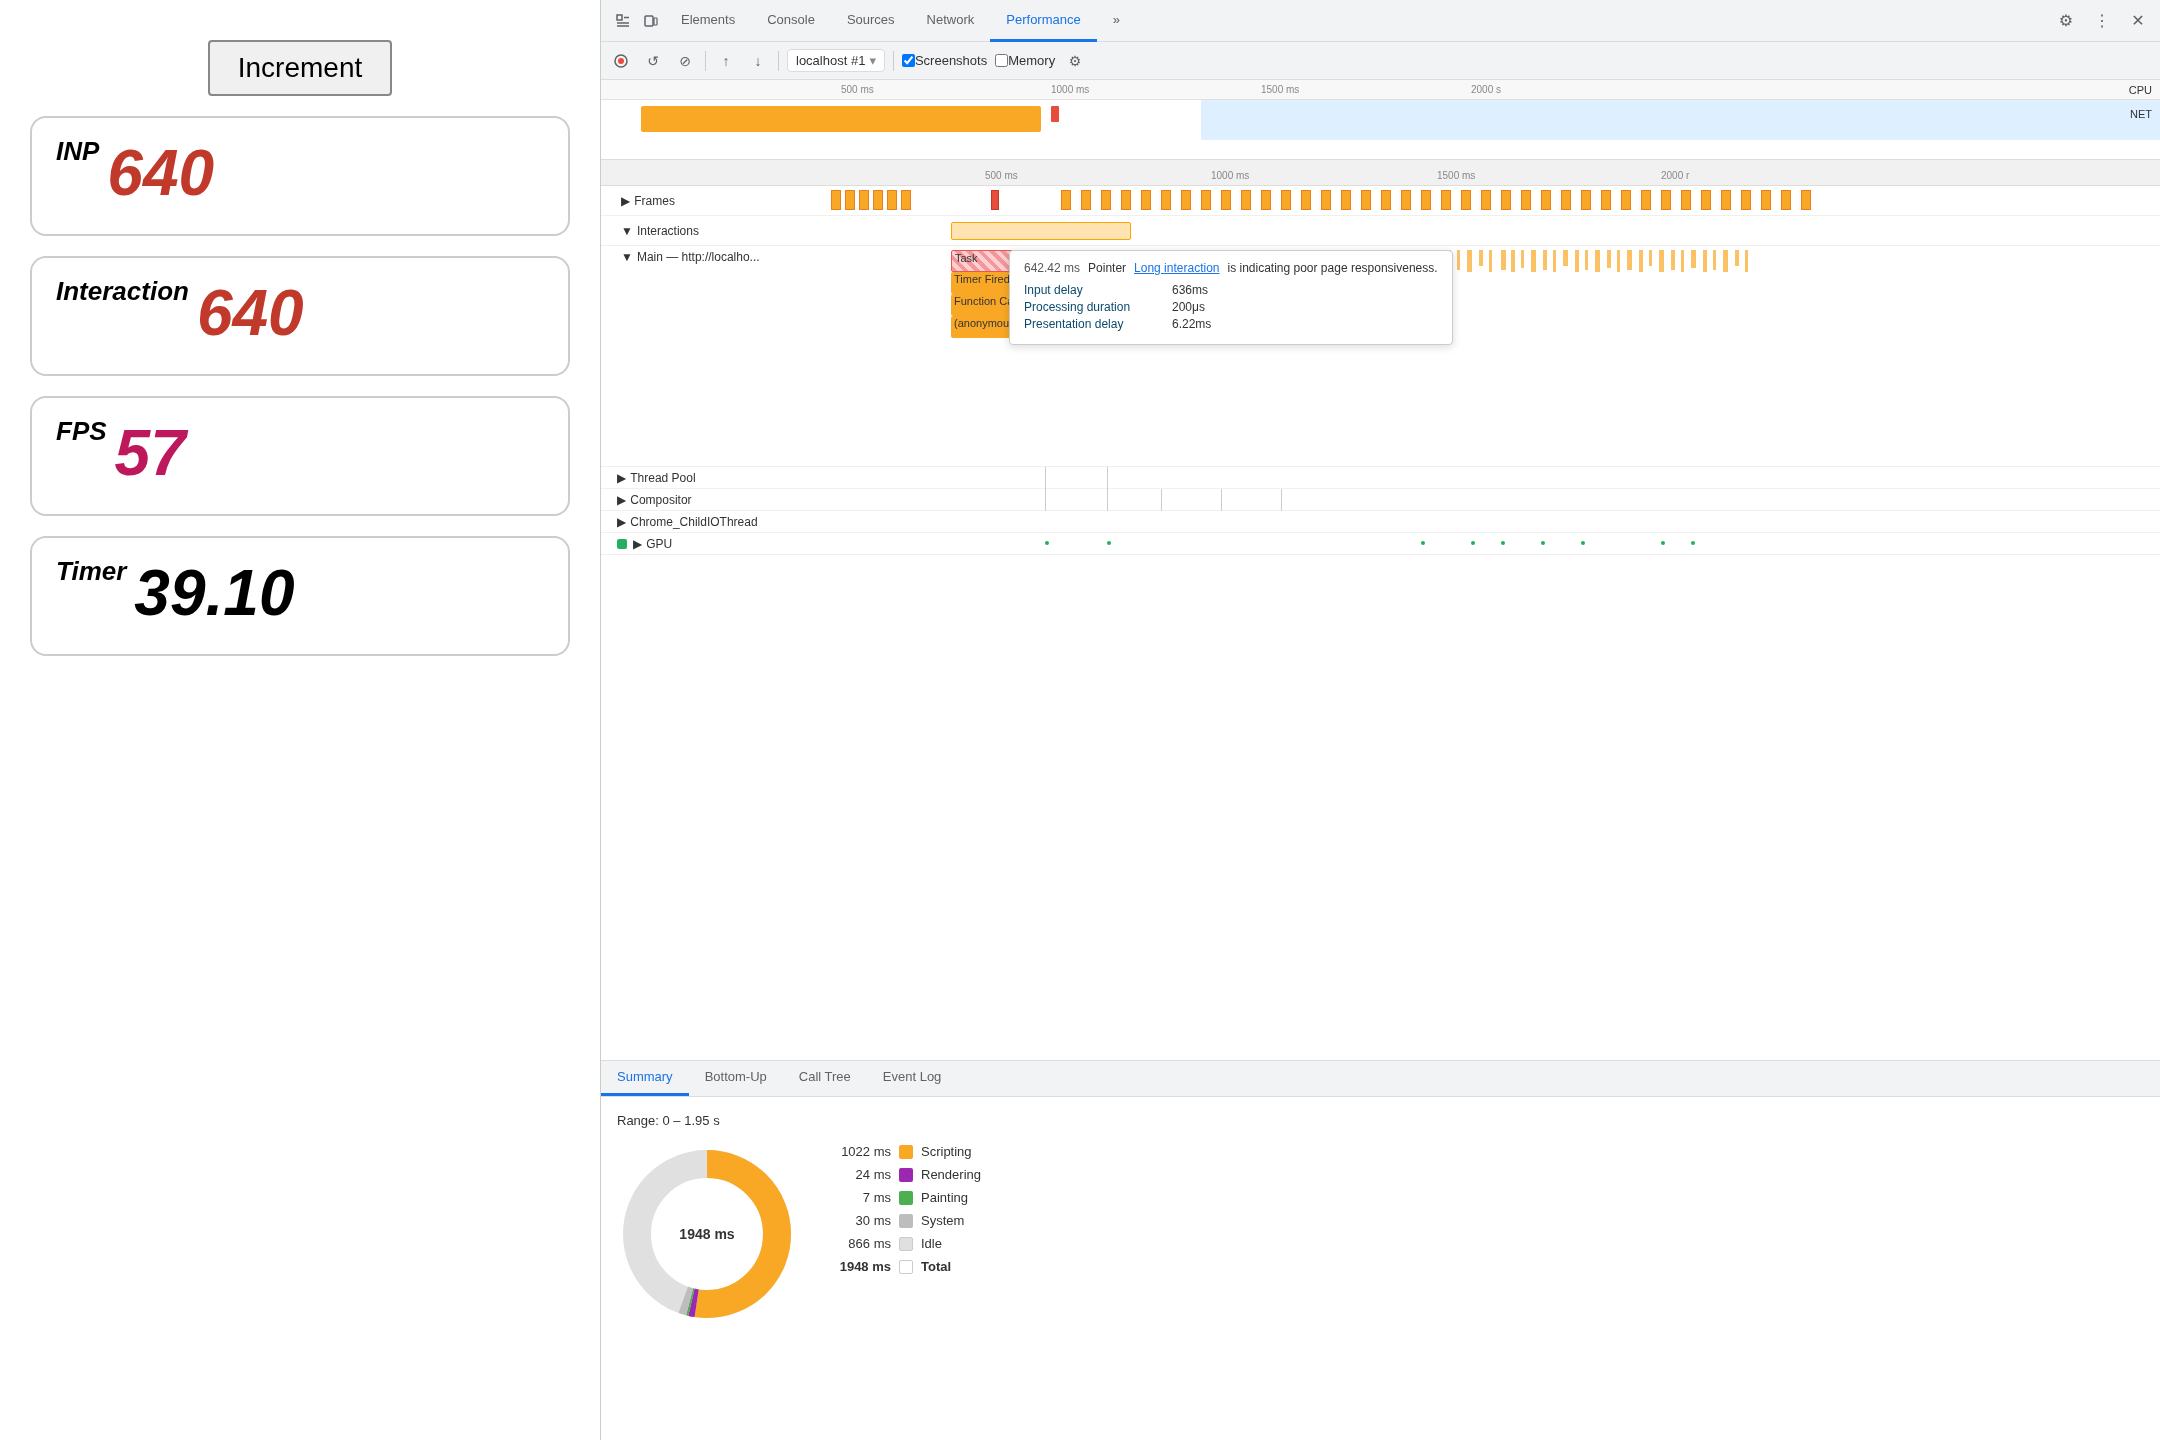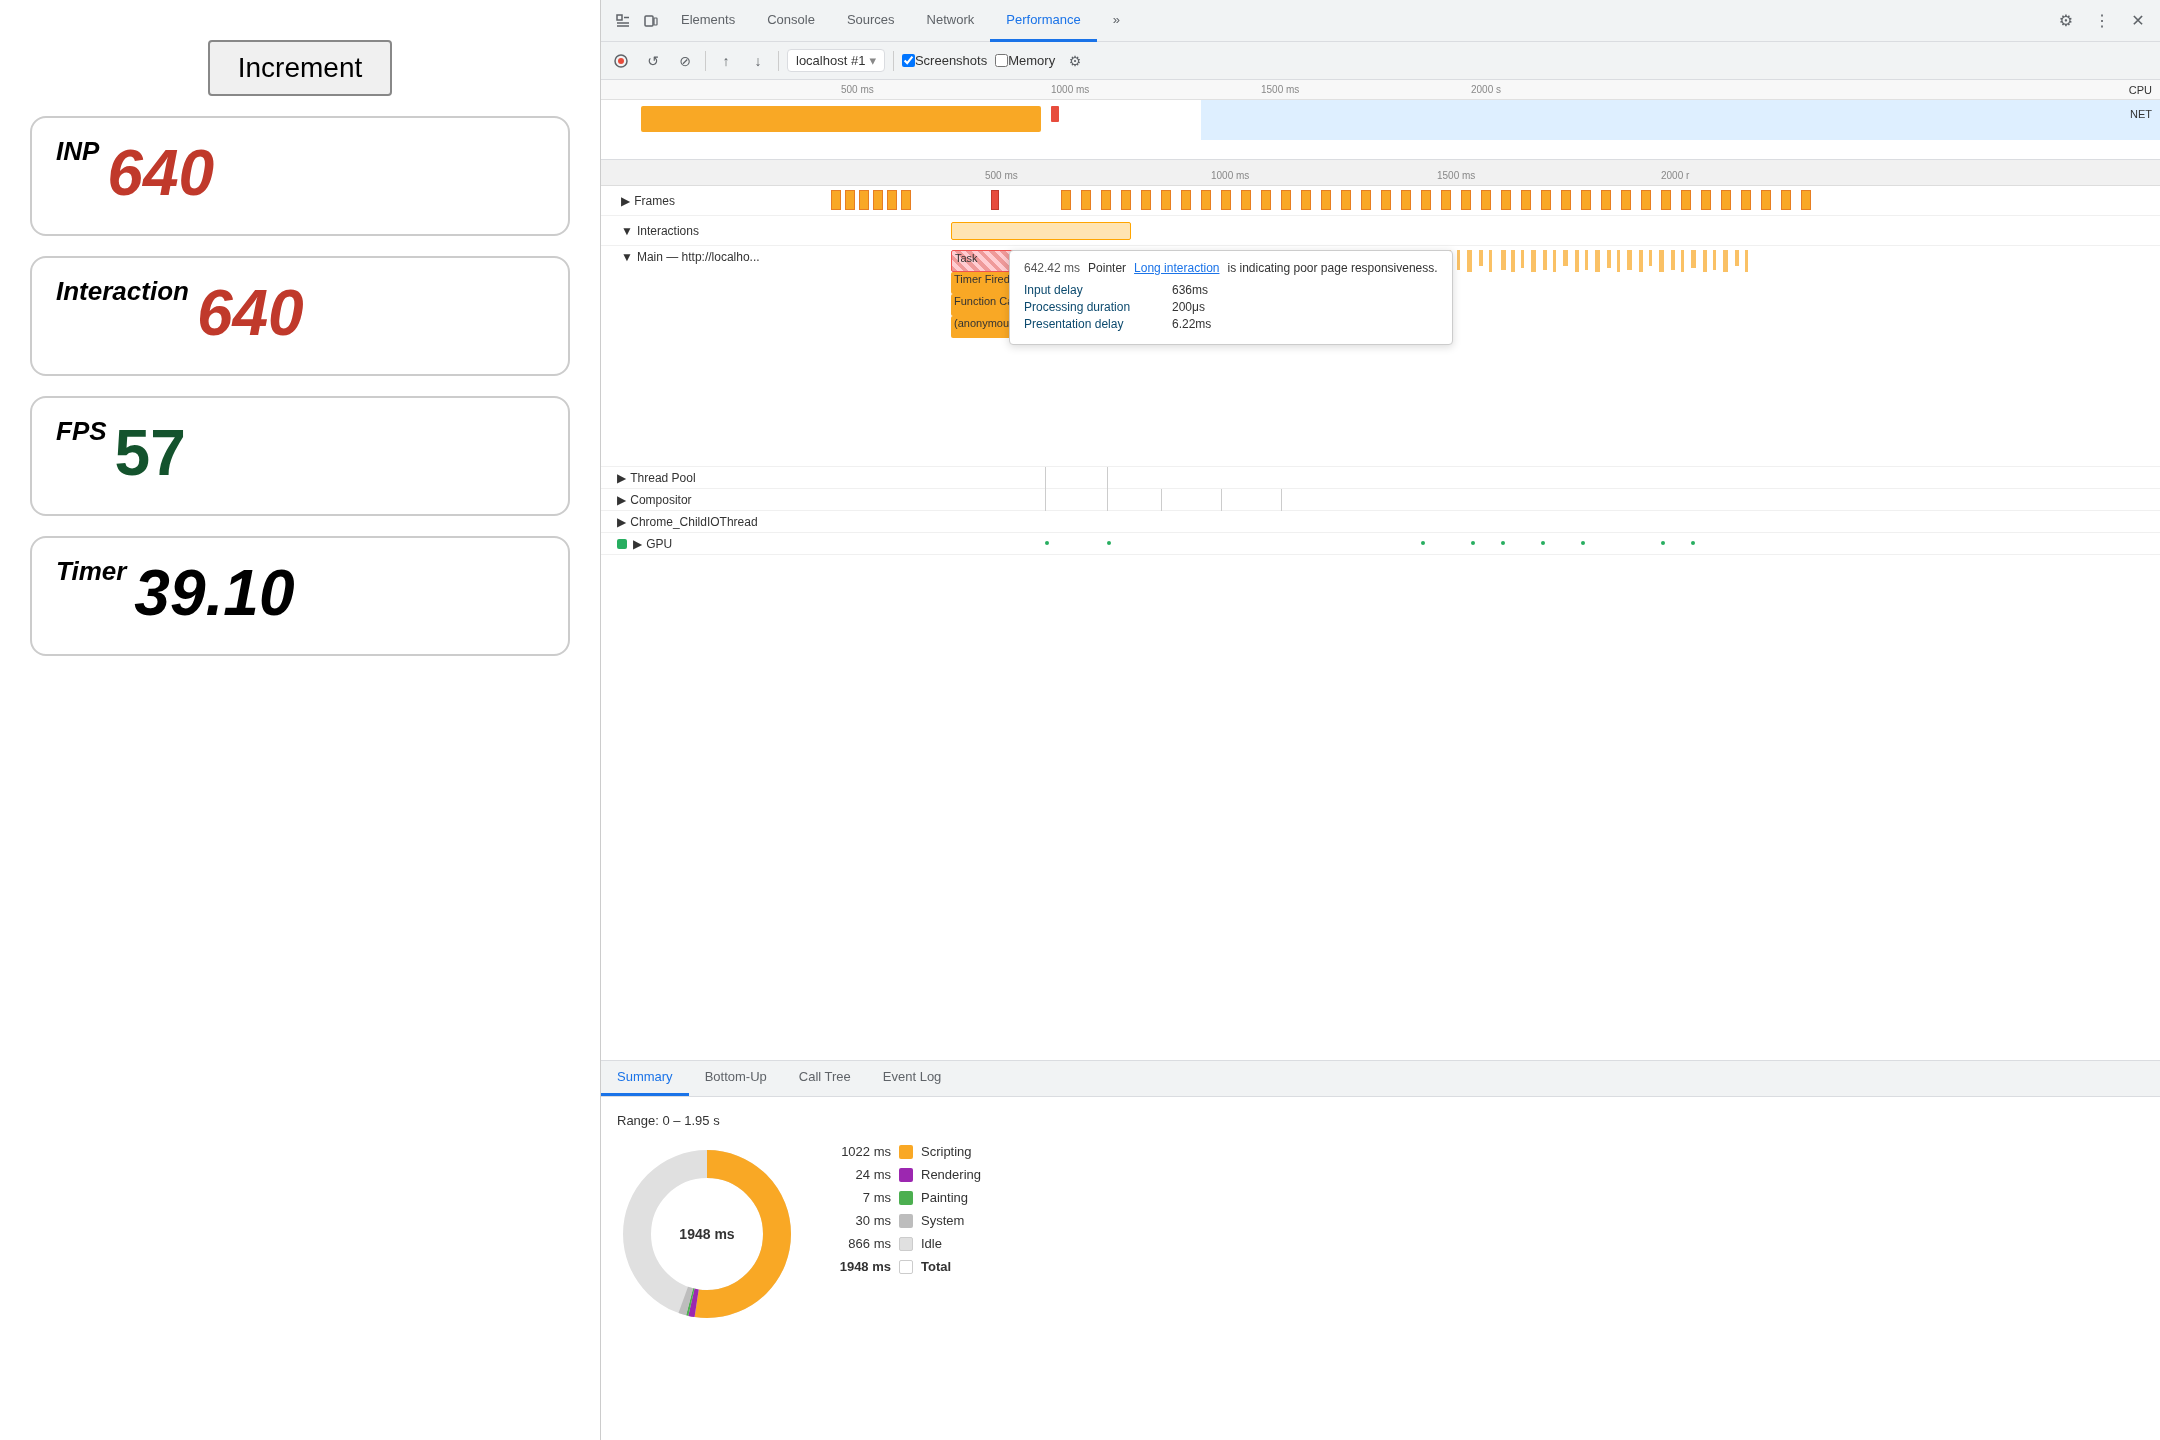--- a/index.html
+++ b/index.html
@@ -57,21 +57,22 @@
     }
     .metric-value-red {
       font-size: 64px;
       font-weight: 900;
       font-style: italic;
       color: #c0392b;
     }
     .metric-value-green {
       font-size: 64px;
       font-weight: 900;
-      color: #14532d;
+      font-style: italic;
+      color: #be185d;
     }
     .metric-value-black {
       font-size: 64px;
       font-weight: 900;
       font-style: italic;
       color: #000;
     }
 
     
     .devtools-panel {

